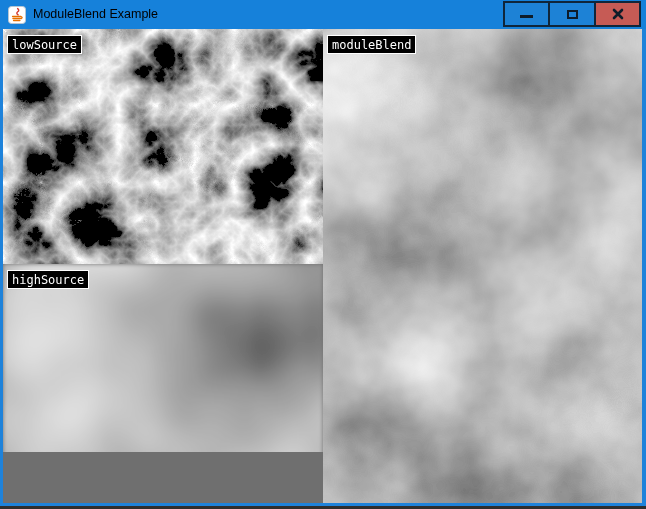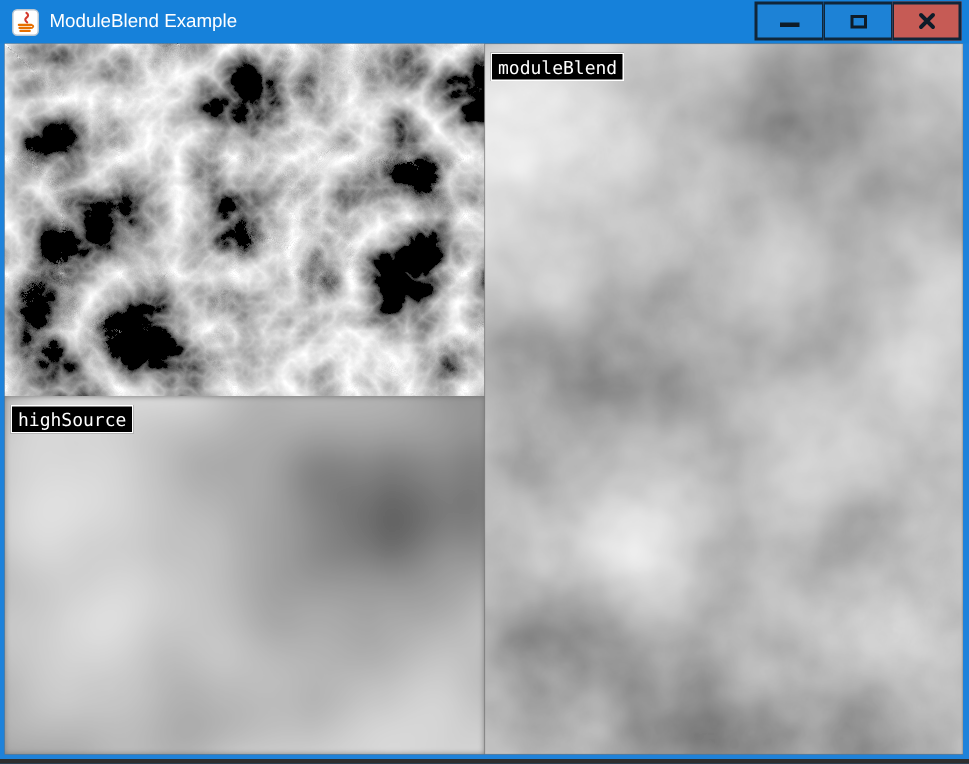--- a/index.html
+++ b/index.html
@@ -19,21 +19,21 @@
   .titlebar {
     position:absolute; top:0; left:0; right:0; height:29px;
     background:#1681da;
     display:flex; align-items:center;
   }
   .app-icon {
     width:18px; height:18px; margin-left:8px; margin-right:7px;
     display:inline-block; flex:0 0 auto;
   }
   .title-text {
-    color:#ffffff; font-size:12.5px; line-height:29px;
+    color:#000000; font-size:12.5px; line-height:29px;
     white-space:nowrap;
   }
 
   .controls {
     position:absolute; top:1px; right:5px; height:26px;
     display:flex;
   }
   .ctl-btn {
     width:46px; height:26px;
     border:2px solid #10263a;
@@ -50,21 +50,21 @@
   .glyph-close-svg { display:block; }
 
   
   .content {
     position:absolute; left:3px; top:29px; width:639px; height:474px;
     background:#6f6f6f; overflow:hidden;
   }
   .panel { position:absolute; overflow:hidden; }
   .panel svg.tex { position:absolute; left:0; top:0; display:block; }
   .panel-low   { left:0;     top:0;     width:320px; height:235px; }
-  .panel-high  { left:0;     top:235px; width:320px; height:239px; }
+  .panel-high  { left:0;     top:235px; width:320px; height:188px; }
   .panel-blend { left:320px; top:0;     width:334px; height:474px; }
 
   .panel-label {
     position:absolute; left:4px; top:6px;
     background:#000000; color:#ffffff;
     border:1px solid #ffffff;
     font-family:"DejaVu Sans Mono", monospace;
     font-size:12px; line-height:14px;
     padding:2px 4px 1px 4px;
     white-space:nowrap;
@@ -136,20 +136,21 @@
       </div>
     </div>
   </div>
 
   <div class="content">
 
     <div class="panel panel-low">
       <svg class="tex" width="320" height="235">
         <rect width="320" height="235" fill="#333" filter="url(#fLow)"></rect>
       </svg>
+      <span class="panel-label">lowSource</span>
     </div>
 
     <div class="panel panel-high">
       <svg class="tex" width="320" height="239">
         <rect width="320" height="239" fill="#777" filter="url(#fHigh)"></rect>
       </svg>
       <span class="panel-label">highSource</span>
     </div>
 
     <div class="panel panel-blend">

